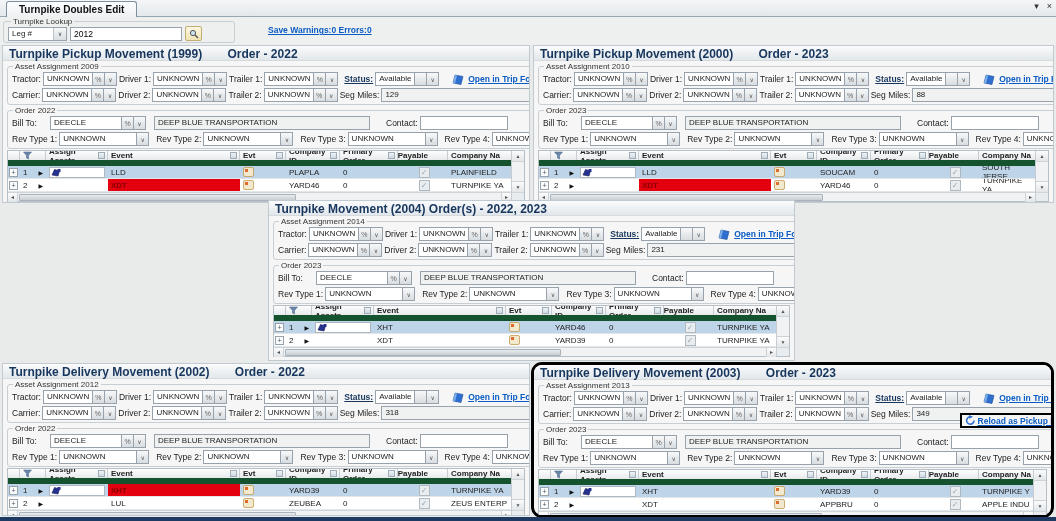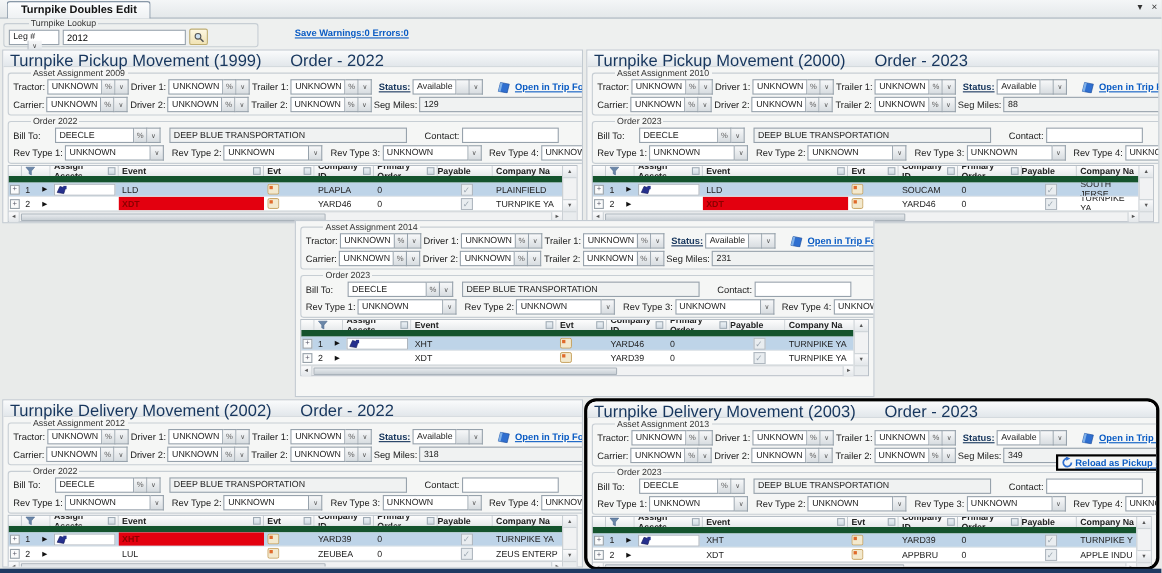--- a/index.html
+++ b/index.html
@@ -11,45 +11,45 @@
   
   .tabstrip { position:absolute; left:0; top:0; width:1056px; height:17px;
     background:linear-gradient(#f4f6f7,#e4e8ea); border-bottom:1px solid #98a6b4; }
   .doc-tab { position:absolute; left:6px; top:1px; height:16px; padding:2px 12px 0 12px;
     background:linear-gradient(#fcfdfe,#eef1f3); border:1px solid #7e8fa0; border-bottom:none;
     border-radius:3px 3px 0 0; font-weight:bold; font-size:10px; color:#111; }
   .win-ctrls { position:absolute; right:4px; top:1px; font-size:9px; color:#333; display:flex; gap:8px; }
   .win-ctrls span { cursor:default; }
   .lookup-bar { position:absolute; left:0; top:17px; width:1056px; height:28px; background:#eef0ef; }
   fieldset.fs { border:1px solid #c7ced4; border-radius:3px; background:transparent; }
-  fieldset.fs legend { font-size:8px; color:#333; margin-left:18px; padding:0 2px; }
+  fieldset.fs legend { font-size:8px; color:#333; margin-left:3px; padding:0 2px; }
   .lookup-fs { position:absolute; left:3px; top:0px; width:232px; height:26px; padding:0 4px 2px 4px; }
   .lookup-row { display:flex; align-items:center; gap:3px; height:15px; }
-  .select-box { display:inline-flex; align-items:center; border:1px solid #97a2ac; background:#fff; height:14px;flex-direction:column; }
+  .select-box { display:inline-flex; align-items:center; border:1px solid #97a2ac; background:#fff; height:14px; }
   .select-box .sel-text { width:44px; padding:0 3px; font-size:8px; }
   .select-box .sel-dd { width:13px; height:12px; border-left:1px solid #b9c1c8;
      background:linear-gradient(#f6f7f8,#d9dee2); font-size:6px; color:#444; text-align:center; line-height:12px; }
   .lookup-input { width:112px; height:14px; border:1px solid #97a2ac; font-size:8.5px; padding:0 3px;
      font-family:"Liberation Sans", sans-serif; }
   .search-btn { width:17px; height:15px; border:1px solid #c0ae72; border-radius:2px;
      background:linear-gradient(#fdf7e2,#f1e3b4); display:flex; align-items:center; justify-content:center; }
   .link { color:#0b5cc4; text-decoration:underline; font-weight:bold; font-size:8.5px; cursor:pointer; white-space:nowrap; }
   .save-link { position:absolute; left:268px; top:8px; }
   .hdr-links { position:absolute; right:12px; top:6px; display:flex; gap:26px; align-items:center; }
   .hdr-link-item { display:flex; align-items:center; gap:3px; }
   
   .panel { position:absolute; background:#f5f6f5; border:1px solid #c2cad1; overflow:hidden; }
   .pos-tl  { left:2px;   top:45px;  width:528px; height:158px; }
   .pos-tr  { left:533px; top:45px;  width:521px; height:158px; }
   .pos-mid { left:268px; top:200px; width:527px; height:161px; }
   .pos-bl  { left:2px;   top:363px; width:528px; height:153px; }
   .pos-br  { left:531px; top:362px; width:523px; height:156px; }
   .panel.highlighted { border:3px solid #000; border-radius:11px; background:#f5f6f5; }
   .panel-header { height:15px; padding:1px 6px 0 6px; background:linear-gradient(#fafbfc,#e2e7eb);
-     border-bottom:1px solid #d4dade; font-size:15px; font-weight:normal; color:#17365d; white-space:nowrap; }
+     border-bottom:1px solid #d4dade; font-size:12px; font-weight:bold; color:#17365d; white-space:nowrap; }
   .ph-order { margin-left:22px; }
   .panel .fs { margin:1px 4px; padding:0 2px 1px 2px; position:relative; }
   .frow { display:flex; align-items:center; height:16px; padding:0 2px; gap:2px; font-size:8.5px; white-space:nowrap; }
   .lbl { color:#222; }
   .combo { display:inline-flex; align-items:flex-start; height:14px; }
   .combo-text { height:14px; border:1px solid #97a2ac; background:#fff; padding:1px 3px 0 3px;
      font-size:8px; overflow:hidden; }
   .w50 { width:50px; } .w40 { width:40px; } .w56 { width:72px; } .w78 { width:78px; }
   .combo-btn { width:12px; height:14px; border:1px solid #97a2ac; border-left:none;
      background:linear-gradient(#f7f8f9,#d8dde1); display:flex; align-items:center; justify-content:center;
@@ -648,20 +648,24 @@
     </div>
     <div class="g-vstrip">
       <span class="vs-btn">▲</span>
       <span class="vs-btn down">▼</span>
       <span class="vs-corner"></span>
     </div>
   </div>
 </section>
 
 <section class="panel pos-mid">
+  <div class="panel-header">
+    <span class="ph-title">Turnpike Movement (2004) Order(s) - 2022, 2023</span>
+    <span class="ph-order"></span>
+  </div>
 
   <fieldset class="fs">
     <legend>Asset Assignment 2014</legend>
     <div class="frow">
       <span class="lbl">Tractor:</span>
       <span class="combo">
         <span class="combo-text w50">UNKNOWN</span>
         <span class="combo-btn">
               <span class="pct">%</span>
             </span>

